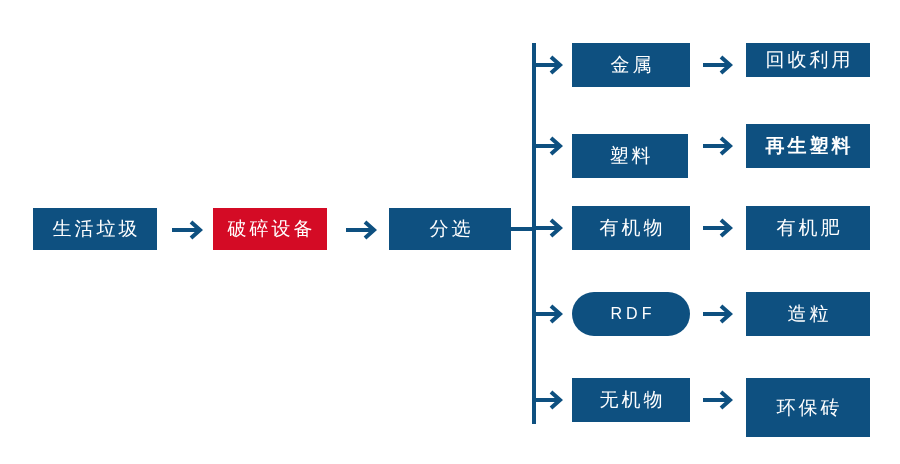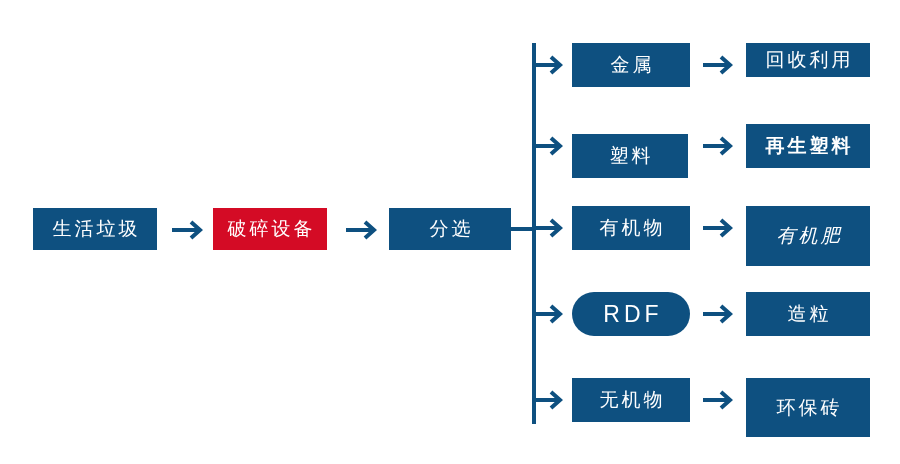--- a/index.html
+++ b/index.html
@@ -31,21 +31,21 @@
     font-weight: 400;
     white-space: nowrap;
     background: #0e5080;
   }
   .node-box.accent {
     background: #d40b25;
   }
   .node-box.latin {
     letter-spacing: 4px;
     text-indent: 4px;
-    font-size: 23px;
+    font-size: 16px;
     border-radius: 22px;
   }
   
   .arrow {
     position: absolute;
     display: block;
   }
   .arrow svg {
     display: block;
     overflow: visible;
@@ -136,21 +136,21 @@
       <path class="arrow-head" d="M17 3 L26 11 L17 19"></path>
     </svg>
   </span>
   <div class="node-box" style="left:572px; top:206px; width:118px; height:44px;">有机物</div>
   <span class="arrow" style="left:702px; top:217px; width:34px; height:22px;">
     <svg width="34" height="22" viewBox="0 0 34 22" aria-hidden="true">
       <path class="arrow-path" d="M1 11 H26"></path>
       <path class="arrow-head" d="M19 3 L28 11 L19 19"></path>
     </svg>
   </span>
-  <div class="node-box" style="left:746px; top:206px; width:124px; height:60px;font-style:italic;">有机肥</div>
+  <div class="node-box" style="left:746px; top:206px; width:124px; height:44px;">有机肥</div>
 
   <span class="arrow" style="left:534px; top:303px; width:32px; height:22px;">
     <svg width="32" height="22" viewBox="0 0 32 22" aria-hidden="true">
       <path class="arrow-path" d="M0 11 H24"></path>
       <path class="arrow-head" d="M17 3 L26 11 L17 19"></path>
     </svg>
   </span>
   <div class="node-box latin" style="left:572px; top:292px; width:118px; height:44px;">RDF</div>
   <span class="arrow" style="left:702px; top:303px; width:34px; height:22px;">
     <svg width="34" height="22" viewBox="0 0 34 22" aria-hidden="true">

